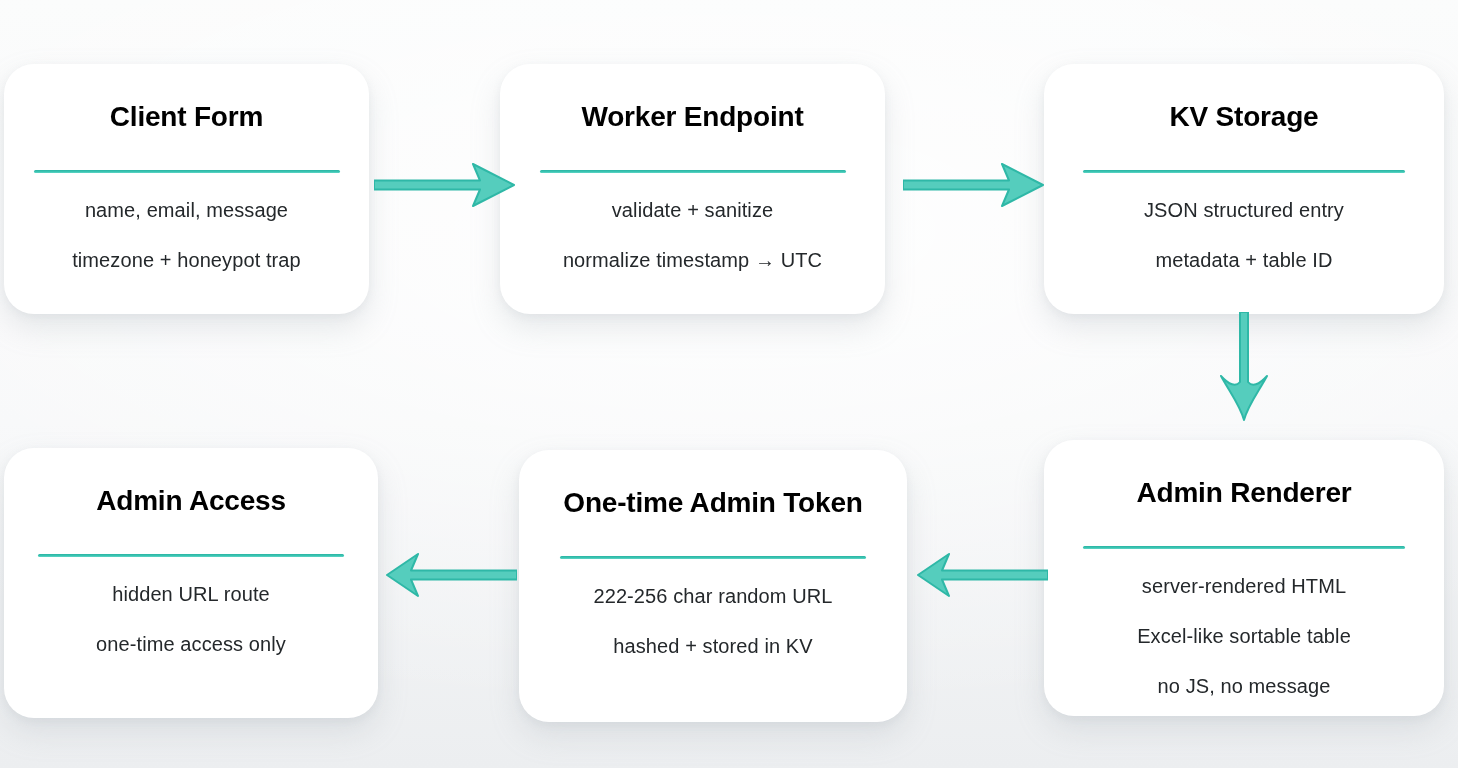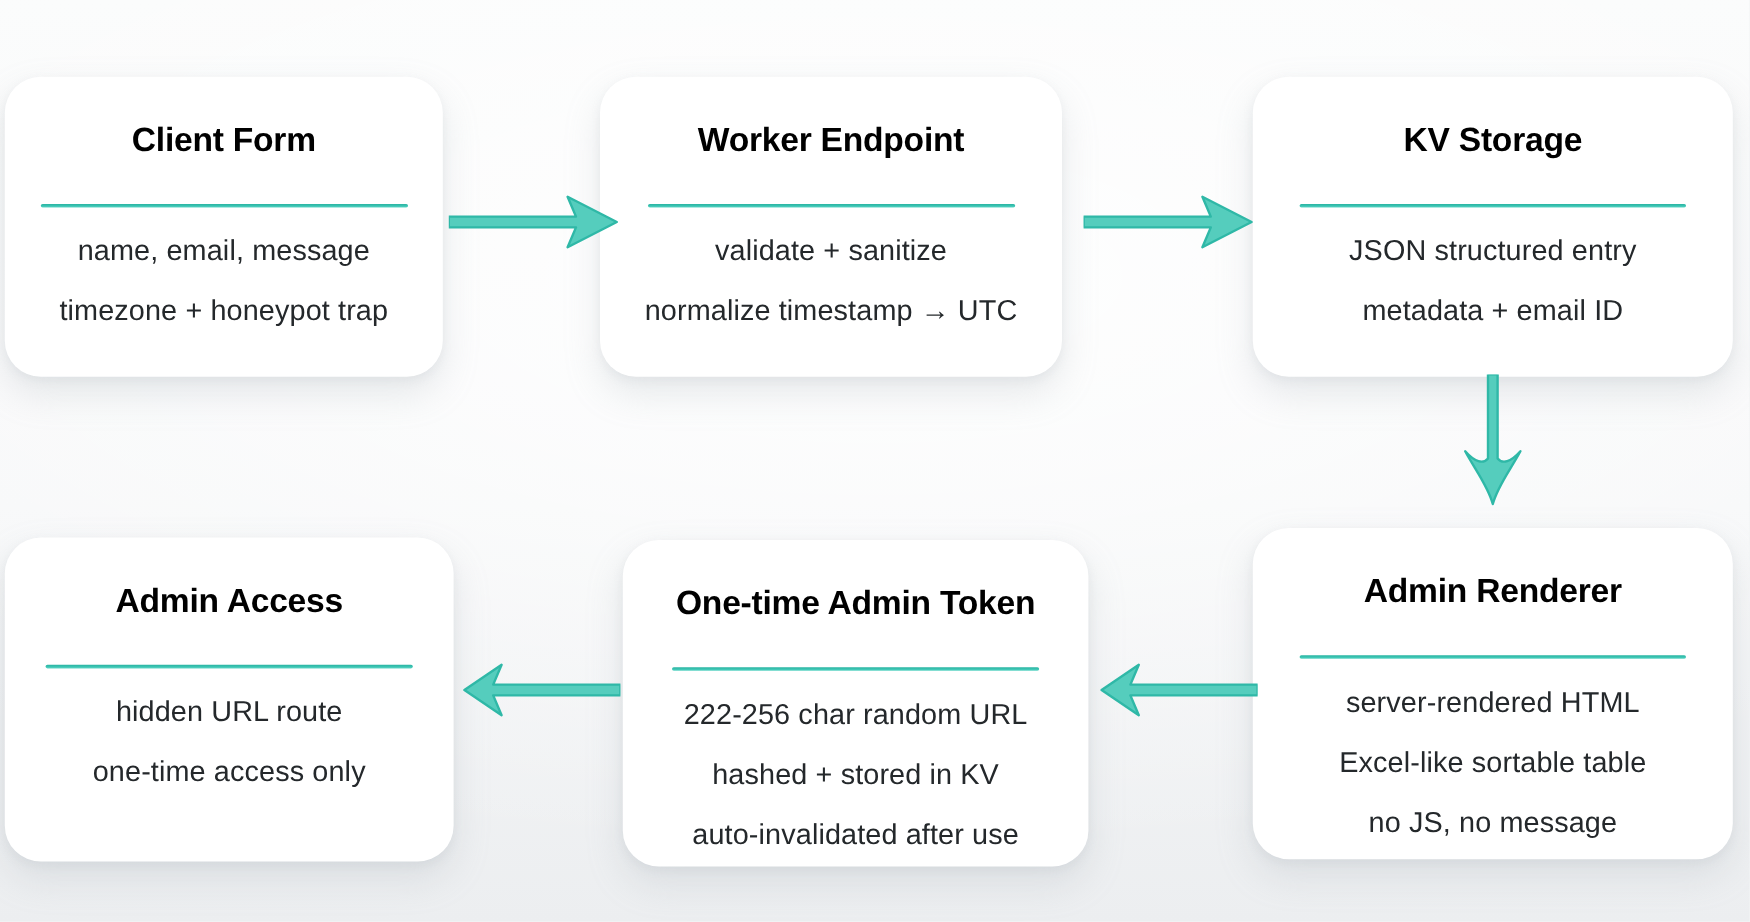--- a/index.html
+++ b/index.html
@@ -34,21 +34,21 @@
   .divider {
     height: 3px;
     width: 306px;
     margin: 32px auto 0 auto;
     background: linear-gradient(180deg, var(--accent-dark) 0%, var(--accent) 60%, var(--accent-light) 100%);
     border-radius: 2px;
   }
   .col-right .divider { width: 322px; }
   .card-body { margin-top: 12px; }
   .body-line {
-    font-size: 24px;
+    font-size: 20px;
     line-height: 50px;
     color: #24282b;
     letter-spacing: 0.1px;
   }
   
   #card-client-form     { left: 4px;    top: 64px;  width: 365px; height: 250px; }
   #card-worker-endpoint { left: 500px;  top: 64px;  width: 385px; height: 250px; }
   #card-kv-storage      { left: 1044px; top: 64px;  width: 400px; height: 250px; }
   #card-admin-renderer  { left: 1044px; top: 440px; width: 400px; height: 276px; }
   #card-one-time-token  { left: 519px;  top: 450px; width: 388px; height: 272px; }
@@ -88,41 +88,40 @@
       <div class="body-line">validate + sanitize</div>
       <div class="body-line">normalize timestamp → UTC</div>
     </div>
   </div>
 
   <div class="card col-right" id="card-kv-storage">
     <div class="card-title">KV Storage</div>
     <div class="divider"></div>
     <div class="card-body">
       <div class="body-line">JSON structured entry</div>
-      <div class="body-line">metadata + email ID</div>
+      <div class="body-line">metadata + table ID</div>
     </div>
   </div>
 
   <div class="card col-right" id="card-admin-renderer">
     <div class="card-title">Admin Renderer</div>
     <div class="divider"></div>
     <div class="card-body">
       <div class="body-line">server-rendered HTML</div>
       <div class="body-line">Excel-like sortable table</div>
       <div class="body-line">no JS, no message</div>
     </div>
   </div>
 
   <div class="card col-mid" id="card-one-time-token">
     <div class="card-title">One-time Admin Token</div>
     <div class="divider"></div>
     <div class="card-body">
       <div class="body-line">222-256 char random URL</div>
       <div class="body-line">hashed + stored in KV</div>
-      <div class="body-line">auto-invalidated after use</div>
     </div>
   </div>
 
   <div class="card col-left" id="card-admin-access">
     <div class="card-title">Admin Access</div>
     <div class="divider"></div>
     <div class="card-body">
       <div class="body-line">hidden URL route</div>
       <div class="body-line">one-time access only</div>
     </div>

